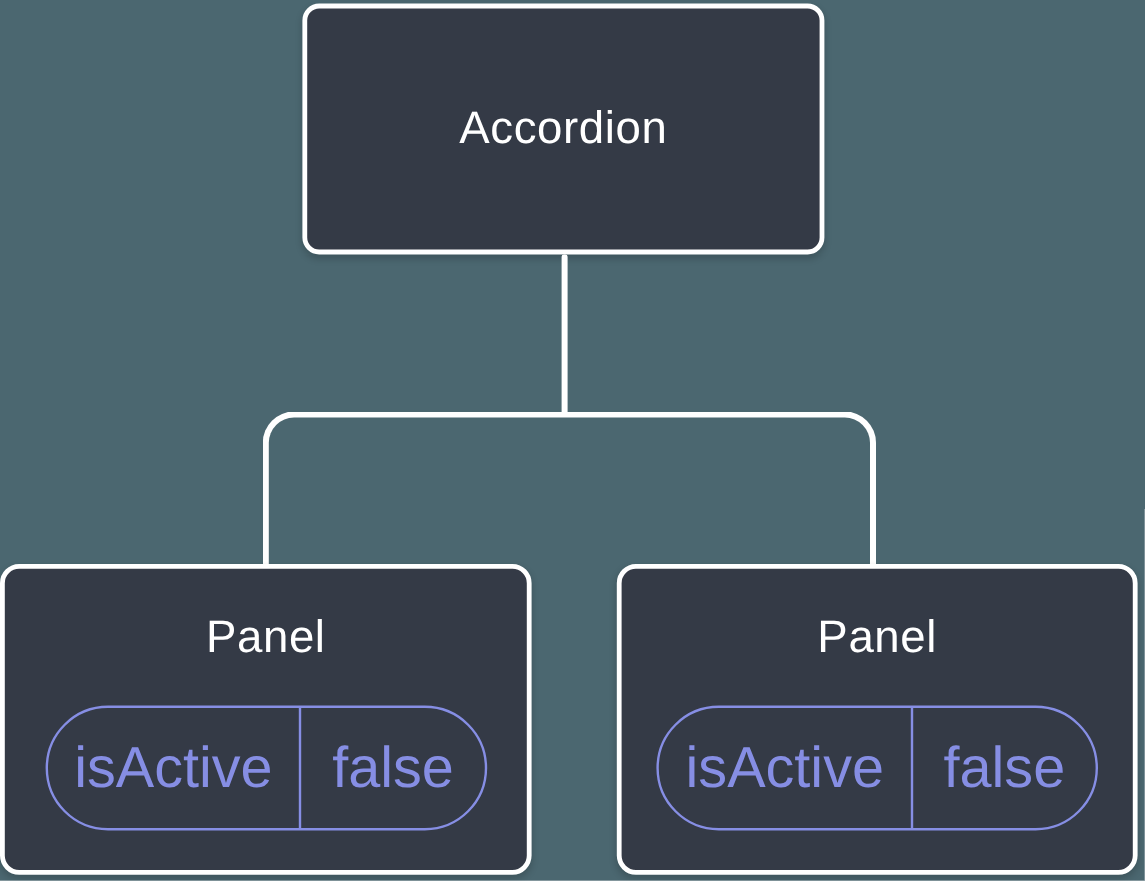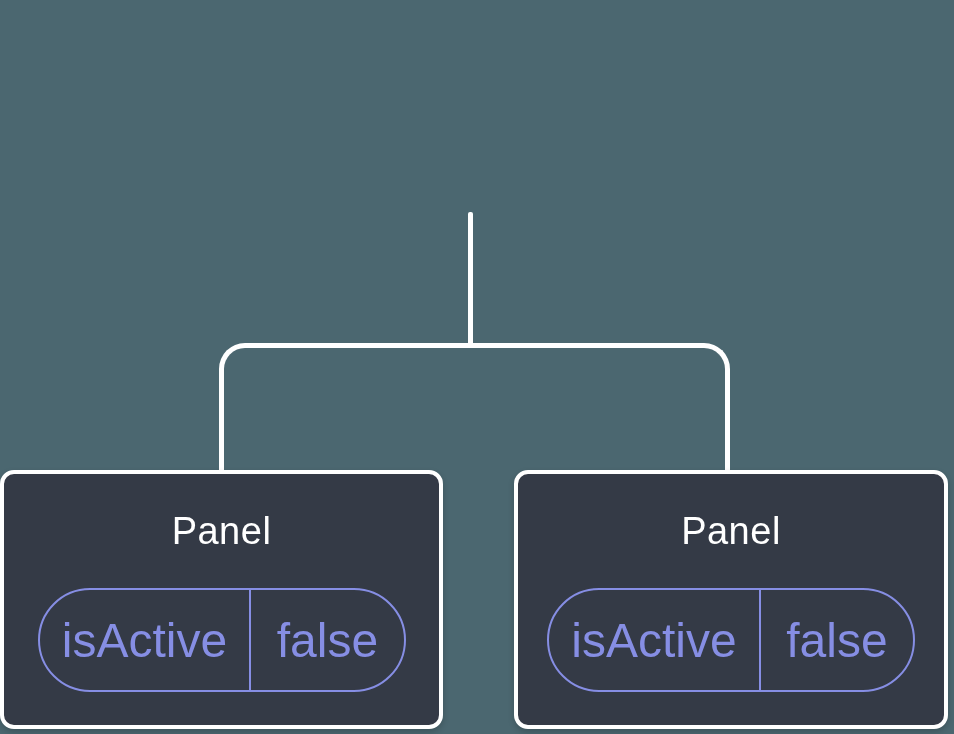--- a/index.html
+++ b/index.html
@@ -35,20 +35,21 @@
     display: flex;
     align-items: center;
     justify-content: center;
   }
   .node--panel {
     top: 470px;
     height: 259px;
     display: flex;
     flex-direction: column;
     align-items: center;
+    border-radius: 16px;
   }
   .node--panel-left  { left: 0px;   width: 443px; }
   .node--panel-right { left: 514px; width: 434px; }
   .node-title {
     font-size: 38px;
     font-weight: 500;
     letter-spacing: 0.5px;
     color: var(--title-text, #ffffff);
   }
   .panel-title-row {
@@ -105,20 +106,23 @@
   }
   .pill-cell--value {
     flex: 42 1 0;
   }
 </style>
 </head>
 <body>
 
 <div class="stage">
 
+  <div class="node node--root">
+    <span class="node-title">Accordion</span>
+  </div>
 
   <div class="connector-stem"></div>
   <div class="connector-bracket"></div>
 
   <div class="node node--panel node--panel-left">
     <div class="panel-title-row">
       <span class="node-title">Panel</span>
     </div>
     <div class="state-pill">
       <div class="pill-cell pill-cell--name">isActive</div>

